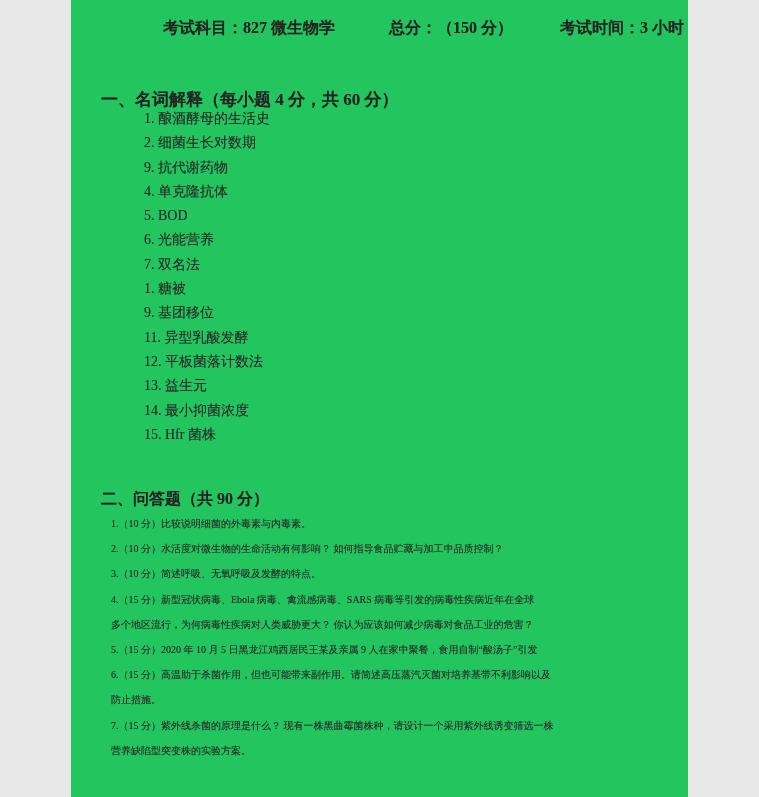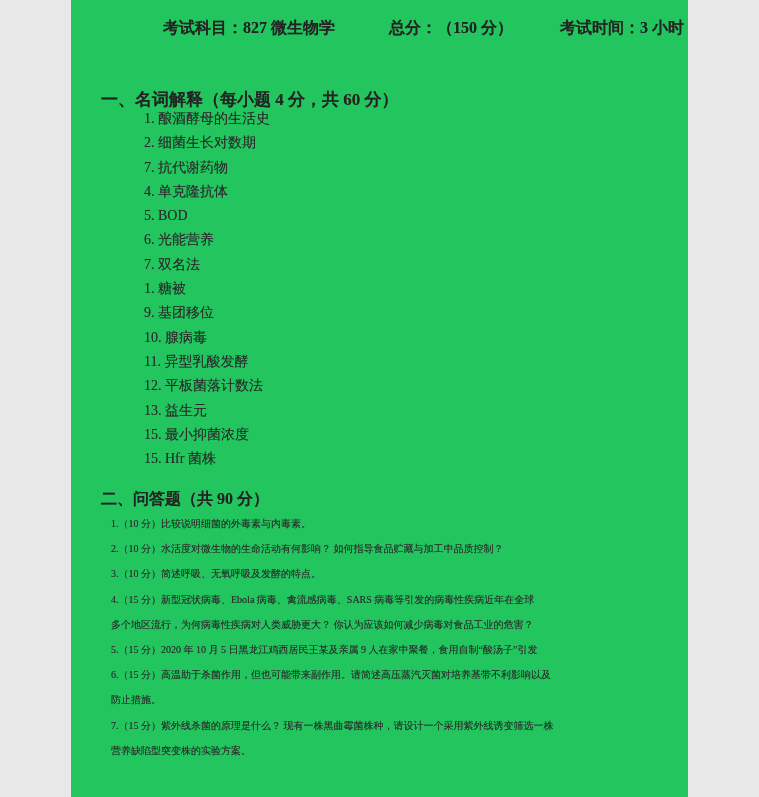--- a/index.html
+++ b/index.html
@@ -80,32 +80,31 @@
     <span class="header-subject">考试科目：827 微生物学</span>
     <span class="header-total">总分：（150 分）</span>
     <span class="header-time">考试时间：3 小时</span>
   </div>
 
   <div class="section1-heading">一、名词解释（每小题 4 分，共 60 分）</div>
 
   <div class="term-list">
     <div class="term-line">1. 酿酒酵母的生活史</div>
     <div class="term-line">2. 细菌生长对数期</div>
-    <div class="term-line">7. 抗代谢药物</div>
+    <div class="term-line">9. 抗代谢药物</div>
     <div class="term-line">4. 单克隆抗体</div>
     <div class="term-line">5. BOD</div>
     <div class="term-line">6. 光能营养</div>
     <div class="term-line">7. 双名法</div>
     <div class="term-line">1. 糖被</div>
     <div class="term-line">9. 基团移位</div>
-    <div class="term-line">10. 腺病毒</div>
     <div class="term-line">11. 异型乳酸发酵</div>
     <div class="term-line">12. 平板菌落计数法</div>
     <div class="term-line">13. 益生元</div>
-    <div class="term-line">15. 最小抑菌浓度</div>
+    <div class="term-line">14. 最小抑菌浓度</div>
     <div class="term-line">15. Hfr 菌株</div>
   </div>
 
   <div class="section2-heading">二、问答题（共 90 分）</div>
 
   <div class="question-lines">
     <div class="q-line">1.（10 分）比较说明细菌的外毒素与内毒素。</div>
     <div class="q-line">2.（10 分）水活度对微生物的生命活动有何影响？ 如何指导食品贮藏与加工中品质控制？</div>
     <div class="q-line">3.（10 分）简述呼吸、无氧呼吸及发酵的特点。</div>
     <div class="q-line">4.（15 分）新型冠状病毒、Ebola 病毒、禽流感病毒、SARS 病毒等引发的病毒性疾病近年在全球</div>

